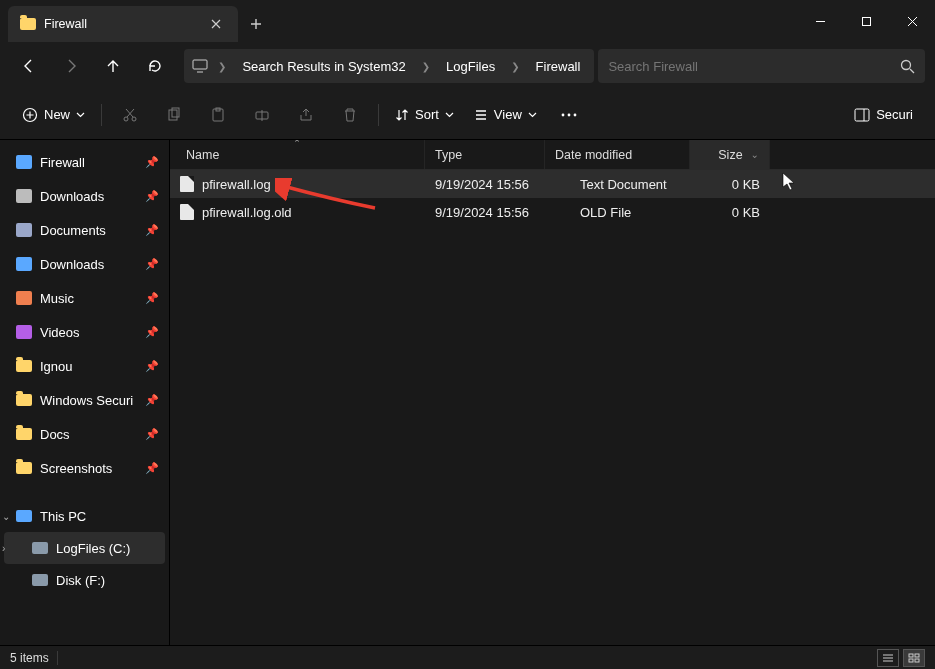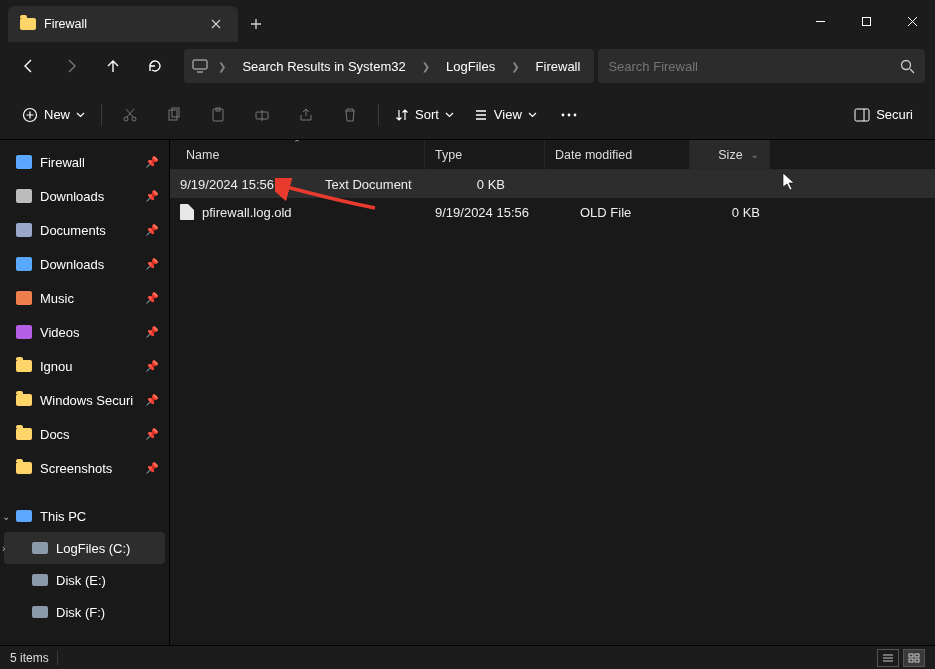--- a/index.html
+++ b/index.html
@@ -309,41 +309,41 @@
           <span class="pc-icon"></span>
           <span>This PC</span>
         </div>
         <div class="side-item side-sub selected">
           <span class="chev">›</span>
           <span class="disk-icon"></span>
           <span>LogFiles (C:)</span>
         </div>
         <div class="side-item side-sub">
           <span class="disk-icon"></span>
-          <span>Disk (E:)</span>
-        </div>
-        <div class="side-item side-sub">
-          <span class="disk-icon"></span>
           <span>Disk (F:)</span>
         </div>
       </div>
     </div>
 
   <div class="file-area">
     <div class="columns-header" id="col-header">
         <div class="col" style="width:255px">
           <span class="sort-ind">⌃</span>
           <span style="padding-left:6px">Name</span>
         </div>
         <div class="col" style="width:120px">Type</div>
         <div class="col" style="width:145px">Date modified</div>
         <div class="col size" style="width:80px">Size<span style="margin-left:8px;color:#888;font-size:10px">⌄</span></div>
       </div>
     <div class="rows" id="rows">
         <div class="row sel">
+          <div class="cell" style="width:255px">
+            <span class="file-icon"></span>
+            <span>pfirewall.log</span>
+          </div>
           <div class="cell" style="width:145px">9/19/2024 15:56</div>
           <div class="cell" style="width:120px">Text Document</div>
           <div class="cell size" style="width:80px">0 KB</div>
         </div>
         <div class="row">
           <div class="cell" style="width:255px">
             <span class="file-icon"></span>
             <span>pfirewall.log.old</span>
           </div>
           <div class="cell" style="width:145px">9/19/2024 15:56</div>

